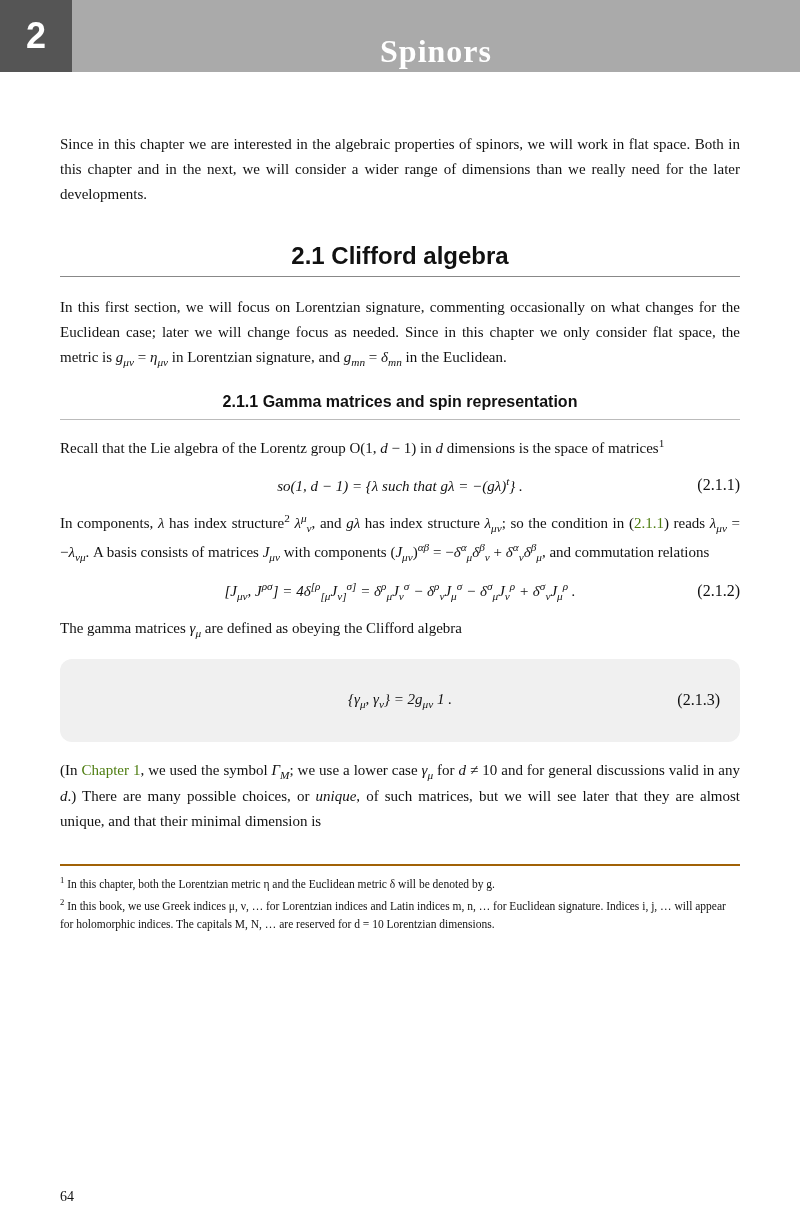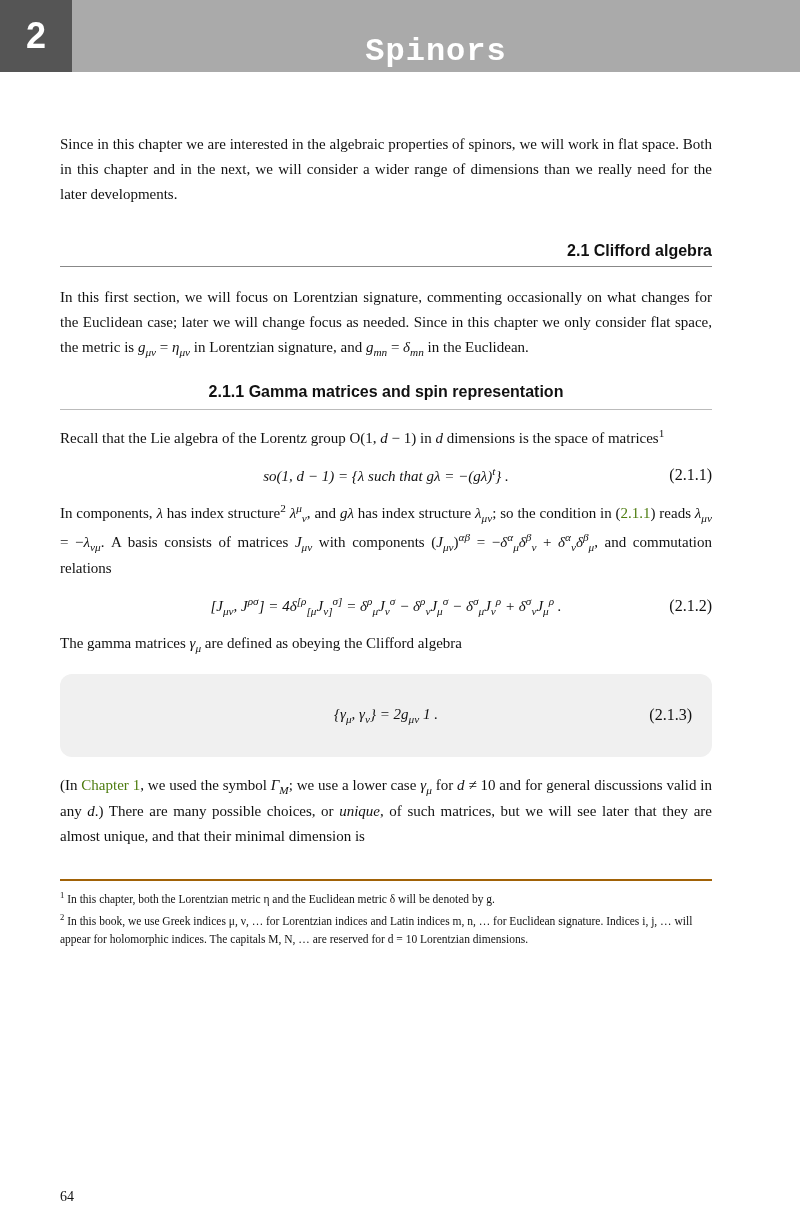--- a/index.html
+++ b/index.html
@@ -34,42 +34,42 @@
     .chapter-title-box {
       background: #aaa;
       flex: 1;
       display: flex;
       align-items: center;
       justify-content: center;
     }
     .chapter-title-box span {
       font-size: 32px;
       font-weight: bold;
-      font-family: Liberation Mono, monospace;
+      font-family: Liberation Serif, serif;
       color: #fff;
       letter-spacing: 1px;
       margin-top: 31px;
     }
 
     
     .content {
-      padding: 30px 88px 40px 60px;
+      padding: 30px 60px 40px 60px;
     }
 
     
     .intro-para {
       margin-top: 30px;
       line-height: 1.65;
       text-align: justify;
     }
 
     
     .section-heading {
-      text-align: right;
-      font-size: 16px;
+      text-align: center;
+      font-size: 24px;
       font-weight: bold;
       font-family: Arial, sans-serif;
       margin-top: 36px;
       margin-bottom: 6px;
     }
     .section-rule {
       border: none;
       border-top: 1.5px solid #888;
       margin-bottom: 18px;
     }

